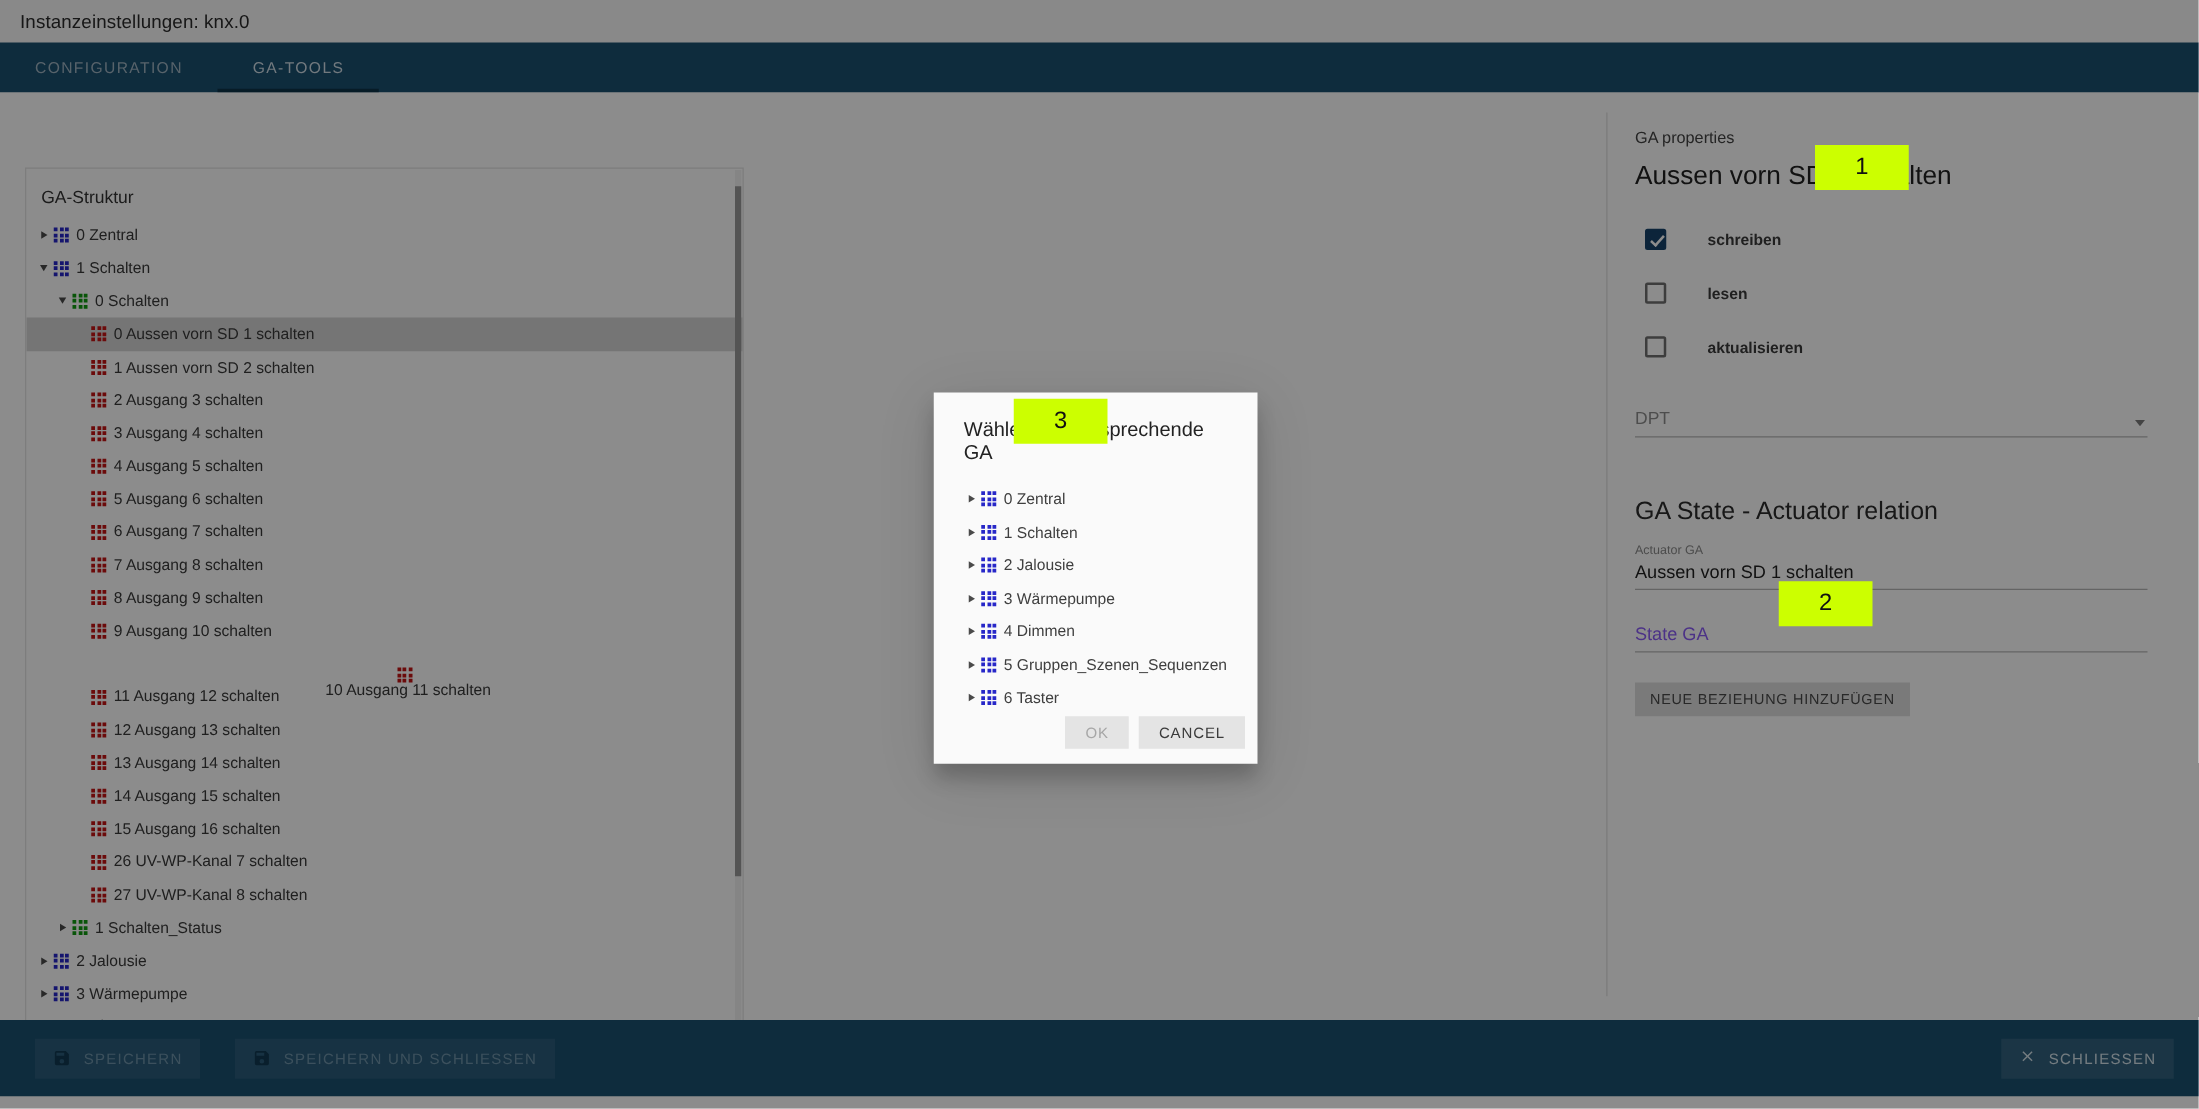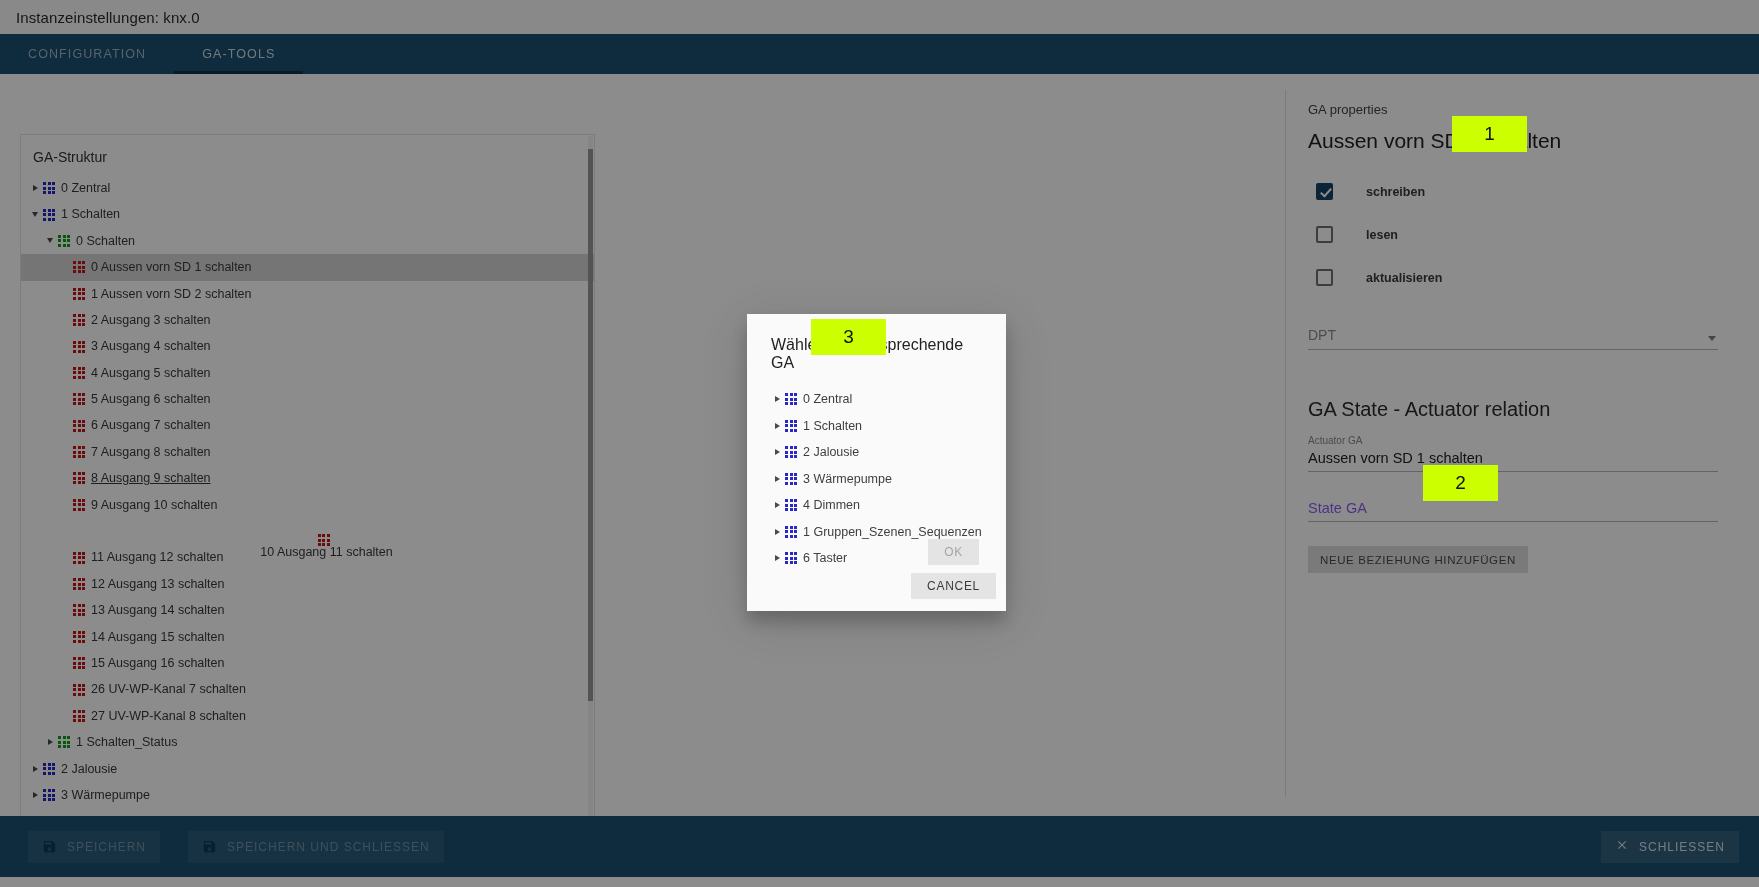--- a/index.html
+++ b/index.html
@@ -311,21 +311,21 @@
   }
   .d-row {
     display: flex; align-items: center;
     height: 26.5px;
     font-size: 12.5px; color: #3f3f3f;
     white-space: nowrap;
     cursor: pointer;
   }
   .dialog-actions {
     position: absolute; right: 10px; bottom: 12px;
-    display: flex; align-items: center; gap: 8px; flex-direction: column;
+    display: flex; align-items: center; gap: 8px;
   }
   .d-btn {
     height: 26px;
     padding: 0 16px;
     font-size: 12px; letter-spacing: .7px;
     border: none;
     cursor: pointer;
     font-family: "Liberation Sans", sans-serif;
     display: inline-flex; align-items: center; justify-content: center;
   }
@@ -519,21 +519,21 @@
               <i></i>
               <i></i>
               <i></i>
               <i></i>
               <i></i>
               <i></i>
               <i></i>
             </span>
             <span class="tree-label">7 Ausgang 8 schalten</span>
           </div>
-          <div class="tree-row" style="padding-left: 36px; text-decoration: underline;">
+          <div class="tree-row" style="padding-left: 36px;">
             <span class="caret spacer"></span>
             <span class="gicon red">
               <i></i>
               <i></i>
               <i></i>
               <i></i>
               <i></i>
               <i></i>
               <i></i>
               <i></i>
@@ -914,21 +914,21 @@
             <i></i>
             <i></i>
             <i></i>
             <i></i>
             <i></i>
             <i></i>
             <i></i>
             <i></i>
             <i></i>
           </span>
-          <span>1 Gruppen_Szenen_Sequenzen</span>
+          <span>5 Gruppen_Szenen_Sequenzen</span>
         </div>
         <div class="d-row">
           <span class="caret">
             <span class="tri-r"></span>
           </span>
           <span class="gicon blue">
             <i></i>
             <i></i>
             <i></i>
             <i></i>

